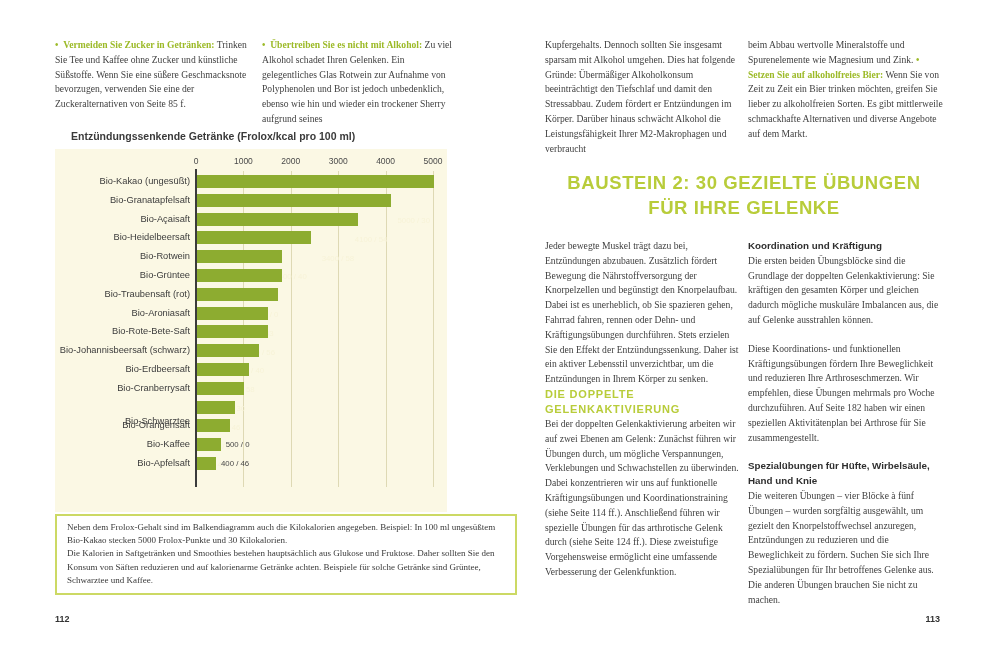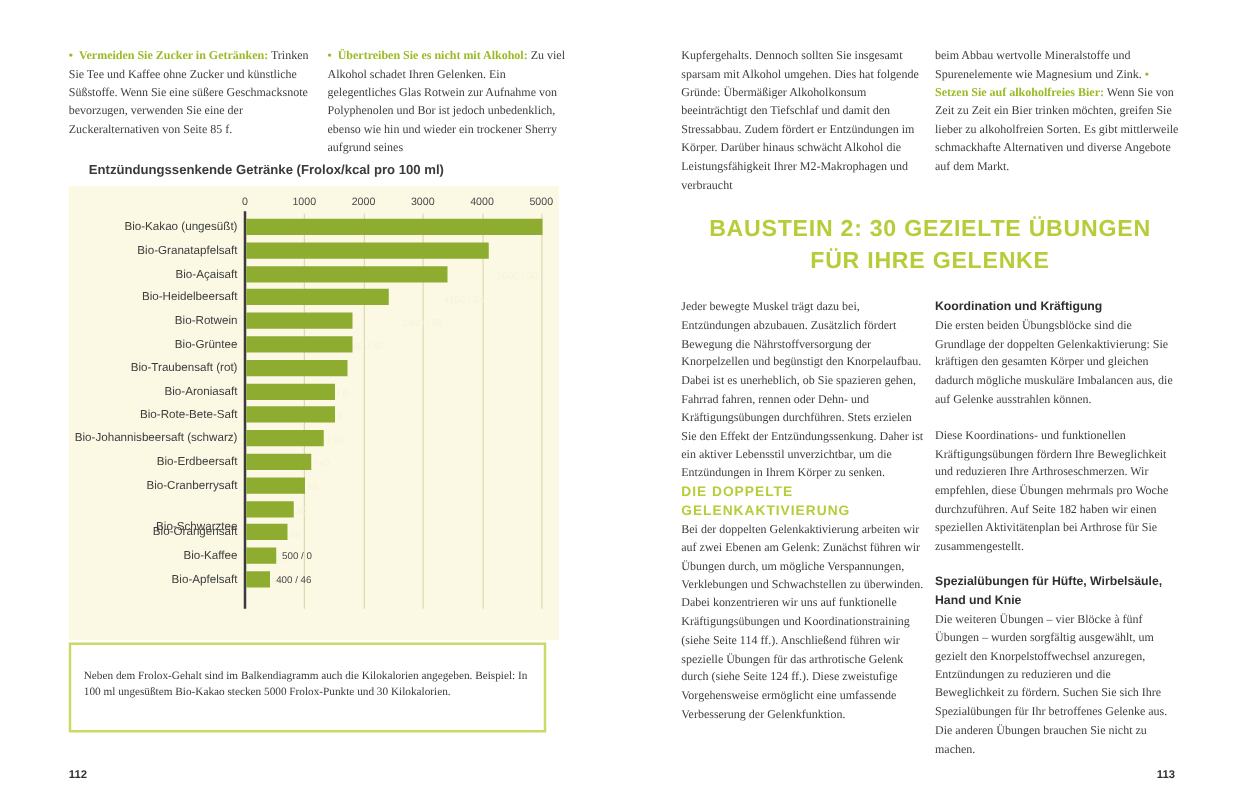--- a/index.html
+++ b/index.html
@@ -31,22 +31,22 @@
   .tick-label{position:absolute;top:7px;transform:translateX(-50%);
               font-family:"Liberation Sans", sans-serif;font-size:8.5px;color:#4a4a4a;}
   .cat-label{position:absolute;left:0;width:135px;text-align:right;line-height:13px;
              font-family:"Liberation Sans", sans-serif;font-size:9.3px;color:#3c3c3c;
              white-space:nowrap;}
   .bar{position:absolute;height:13px;background:var(--bar-green);}
   .val-in{position:absolute;height:13px;line-height:13.5px;text-align:right;padding-right:4px;
           font-family:"Liberation Sans", sans-serif;font-size:7.8px;color:#f7f3d8;white-space:nowrap;margin-top:39px;}
   .val-out{position:absolute;height:13px;line-height:13.5px;
            font-family:"Liberation Sans", sans-serif;font-size:7.8px;color:#4a4a4a;white-space:nowrap;}
-  .footnote-box{position:absolute;left:55px;top:514px;width:382px;min-height:72px;
-                border:2px solid #ccd964;background:#fff;padding:18px 10px 6px 10px;}
+  .footnote-box{position:absolute;left:55px;top:514px;width:462px;min-height:72px;
+                border:2px solid #ccd964;background:#fff;padding:5px 10px 6px 10px;}
   .footnote-box p{margin:0;font-size:9px;line-height:13.2px;color:#3a3a3a;}
   .section-heading{position:absolute;left:545px;top:170px;width:398px;text-align:center;
                    font-family:"Liberation Sans", sans-serif;font-weight:bold;
                    font-size:18.5px;line-height:25px;letter-spacing:0.6px;
                    color:var(--heading-green);}
   .sub-green{font-family:"Liberation Sans", sans-serif;font-weight:bold;font-size:11px;
              line-height:15px;letter-spacing:0.8px;color:var(--heading-green);
              margin:13px 0 7px 0;}
   .sub-dark{font-family:"Liberation Sans", sans-serif;font-weight:bold;font-size:9.8px;
             line-height:14.8px;color:#2f2f2f;margin:0;}
@@ -132,20 +132,21 @@
       <div class="cat-label" style="top: 289.2px;">Bio-Kaffee</div>
       <div class="bar" style="top: 289.2px; left: 142px; width: 23.7px;"></div>
       <div class="val-out" style="top: 289.2px; left: 170.7px;">500 / 0</div>
       <div class="cat-label" style="top: 308px;">Bio-Apfelsaft</div>
       <div class="bar" style="top: 308px; left: 142px; width: 18.96px;"></div>
       <div class="val-out" style="top: 308px; left: 165.96px;">400 / 46</div>
     </div>
 
   <div class="footnote-box">
     <p>Neben dem Frolox-Gehalt sind im Balkendiagramm auch die Kilokalorien angegeben. Beispiel: In 100 ml ungesüßtem Bio-Kakao stecken 5000 Frolox-Punkte und 30 Kilokalorien.</p>
+    <p>Die Kalorien in Saftgetränken und Smoothies bestehen hauptsächlich aus Glukose und Fruktose. Daher sollten Sie den Konsum von Säften reduzieren und auf kalorienarme Getränke achten. Beispiele für solche Getränke sind Grüntee, Schwarztee und Kaffee.</p>
   </div>
 
   <div class="pagenum left">112</div>
 
   <div class="textcol pos-c3">
     <p>Kupfergehalts. Dennoch sollten Sie insgesamt sparsam mit Alkohol umgehen. Dies hat folgende Gründe: Übermäßiger Alkoholkonsum beeinträchtigt den Tiefschlaf und damit den Stressabbau. Zudem fördert er Entzündungen im Körper. Darüber hinaus schwächt Alkohol die Leistungsfähigkeit Ihrer M2-Makrophagen und verbraucht</p>
   </div>
   <div class="textcol pos-c4">
     <p><span>beim Abbau wertvolle Mineralstoffe und Spurenelemente wie Magnesium und Zink.</span>
       <span class="bullet">•</span>&nbsp;

